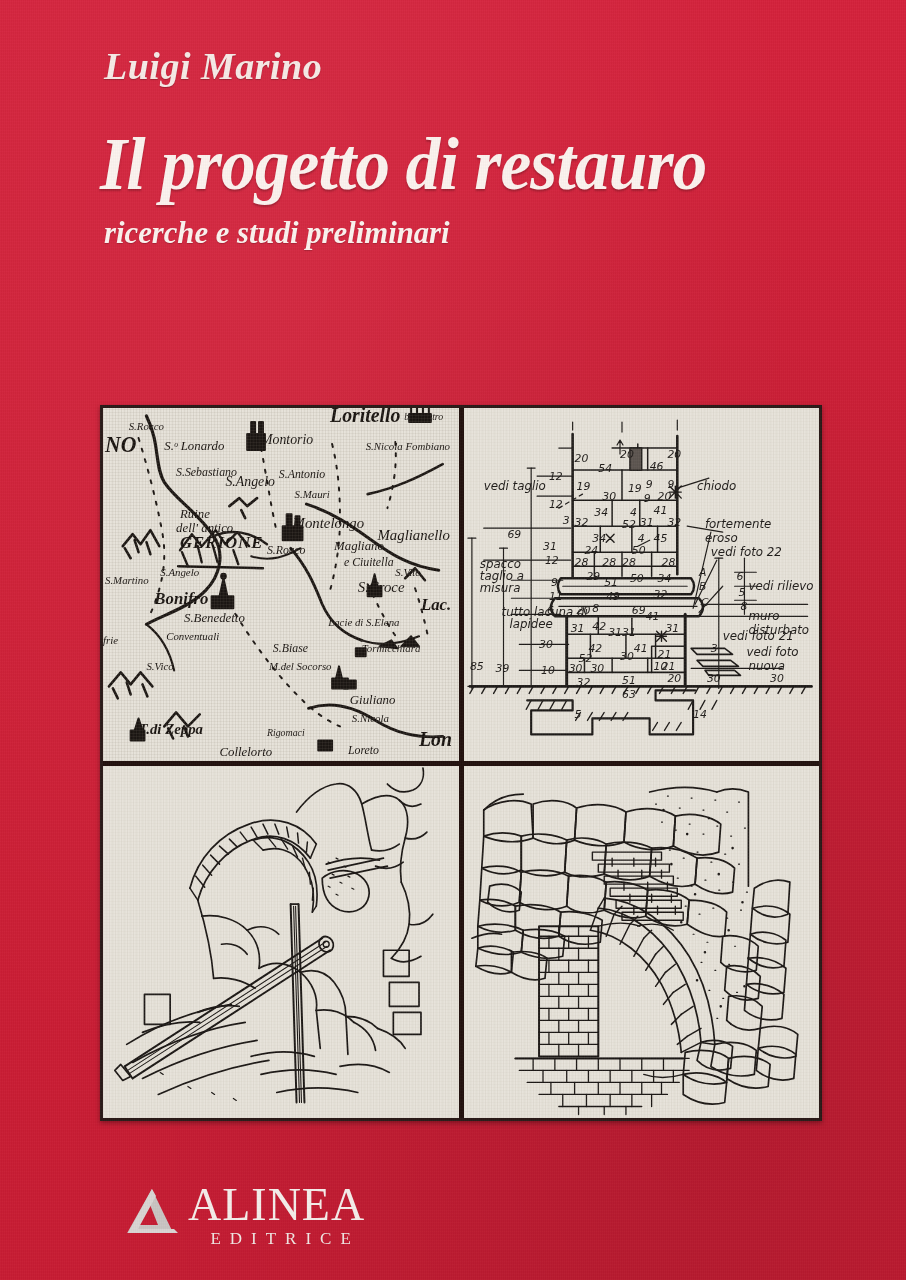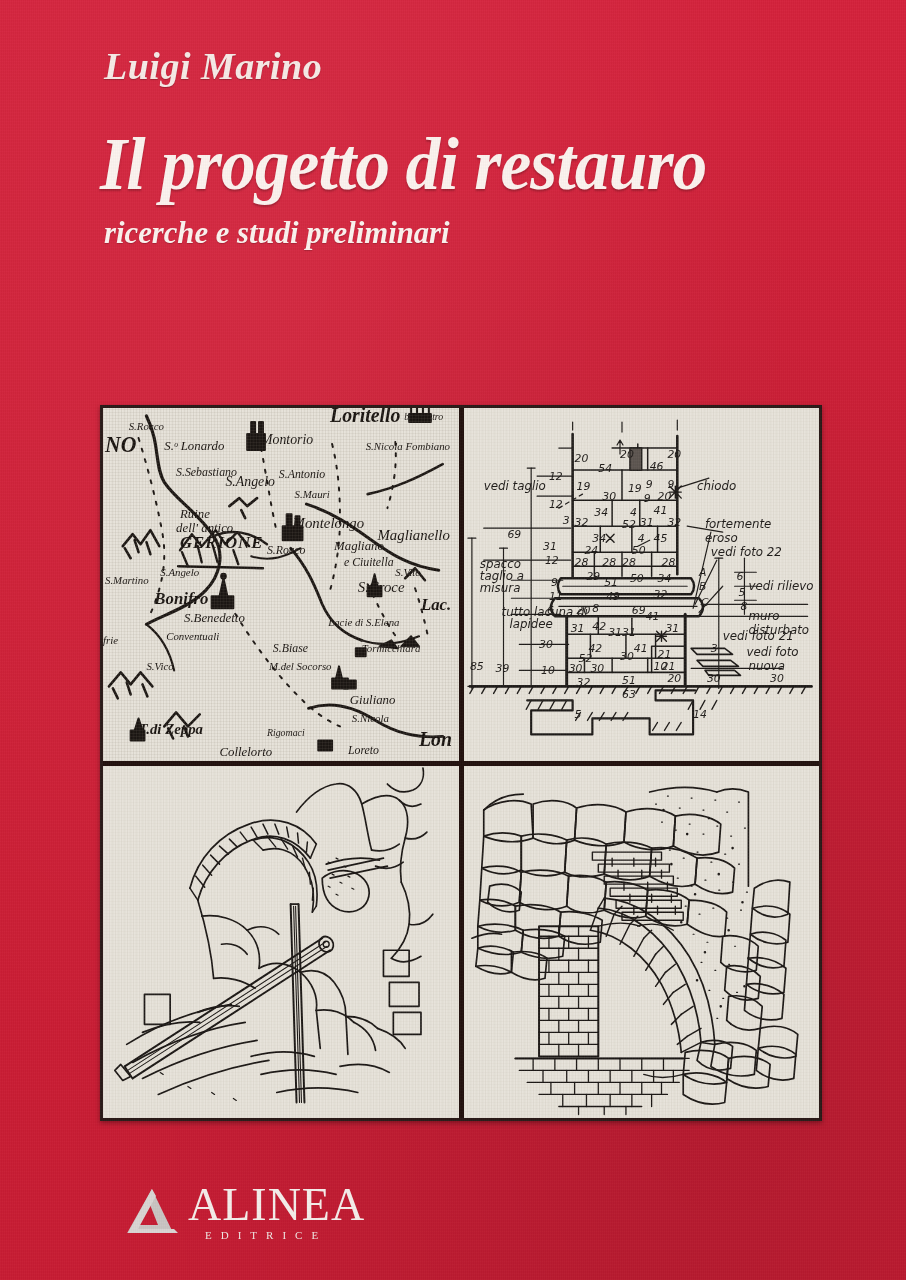--- a/index.html
+++ b/index.html
@@ -93,28 +93,28 @@
     text-shadow:0 1px 0 rgba(255,255,255,.08);
     white-space:nowrap;
   }
 
   
   .logo{
     position:absolute; left:126px; top:1183px;
     display:flex; align-items:flex-start;
   }
   .logo-mark{ width:56px; height:50px; margin-right:6px; margin-top:4px; }
-  .logo-text{ display:flex; flex-direction:column; }
+  .logo-text{ display:flex; flex-direction:column;text-align:center; }
   .logo-name{
     font-size:46px; font-weight:400; letter-spacing:1px;
     color:#f4ece9; line-height:.95;
     font-family:"Liberation Serif", serif;
   }
   .logo-sub{
-    font-size:11px; letter-spacing:9px; color:#f0e6e3;
+    font-size:17px; letter-spacing:9px; color:#f0e6e3;
     margin-top:2px; margin-left:17px;
     font-family:"Liberation Serif", serif;
   }
 </style>
 </head>
 <body>
 
 <div id="cover">
 
   <div class="author">Luigi Marino</div>

